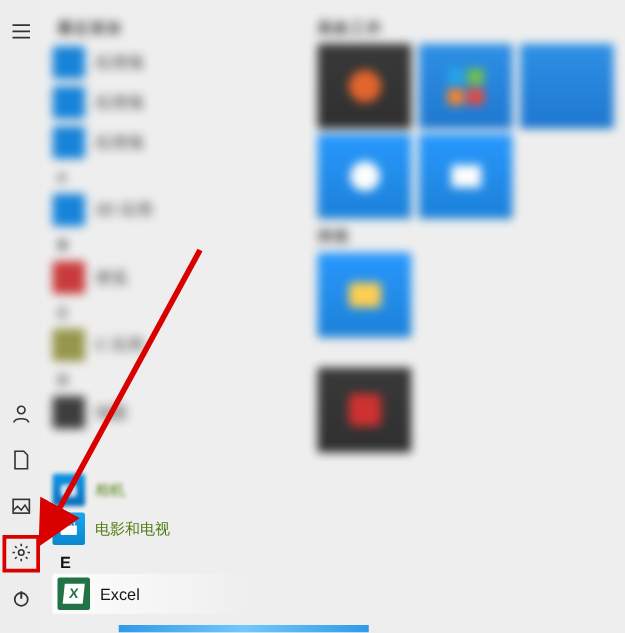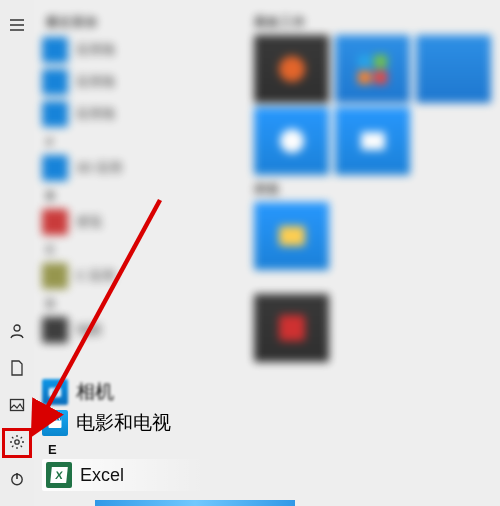--- a/index.html
+++ b/index.html
@@ -59,34 +59,34 @@
   .m-bl{background:#18a0e8;} .m-gr{background:#6bbf3b;} .m-or{background:#ff7a1a;} .m-rd{background:#ef3a2d;}
 
   
   .sharp {
     position: absolute; left: 38px; top: 376px; width: 200px;
     filter: none;
     z-index:10;
   }
   .sharp-row { display:flex; align-items:center; height:30px; margin:1px 4px;}
   .sharp-row .app-tile{ filter:none;}
-  .sharp-row .lbl { font-size:19px; color:#000000; }
+  .sharp-row .lbl { font-size:12px; color:#4d7c0f; }
   .camera-tile { background: linear-gradient(#0291e6,#0067b8); display:flex;align-items:center;justify-content:center;}
   .camera-tile svg{width:16px;height:16px;fill:#fff;}
   .movies-tile { background: linear-gradient(#16a7f2,#0a87cf); display:flex;align-items:center;justify-content:center;}
   .movies-tile svg{width:16px;height:16px;fill:#fff;}
   .letterE { font-size:13px; font-weight:600; color:#111; margin:4px 0 2px 10px;}
   .excel-row {
     display:flex; align-items:center; height:32px; margin:2px 4px;
     background: linear-gradient(to right, rgba(255,255,255,0.9), rgba(230,230,230,0.0) 85%);
     padding-left:4px; border-radius:2px;
   }
   .excel-tile{ width:26px;height:26px; background:#217346; display:flex;align-items:center;justify-content:center; margin-right:8px; border-radius:2px;}
   .excel-x{ width:16px;height:16px;background:#fff; color:#217346; font-weight:700; font-size:11px; display:flex;align-items:center;justify-content:center; transform:skewX(-6deg);}
-  .excel-lbl{ font-size:18px; color:#111;}
+  .excel-lbl{ font-size:13px; color:#111;}
 
   
   .taskbar{ position:absolute; left:0; right:0; bottom:0; height:6px; }
   .taskbar .bar{ position:absolute; left:95px; height:6px; width:200px; background:linear-gradient(90deg,#1b8fe6,#63c4ff,#1b8fe6); opacity:0.9;}
 
   
   .arrow{ position:absolute; left:0; top:0; width:500px; height:506px; pointer-events:none; z-index:60;}
 </style>
 </head>
 <body>

